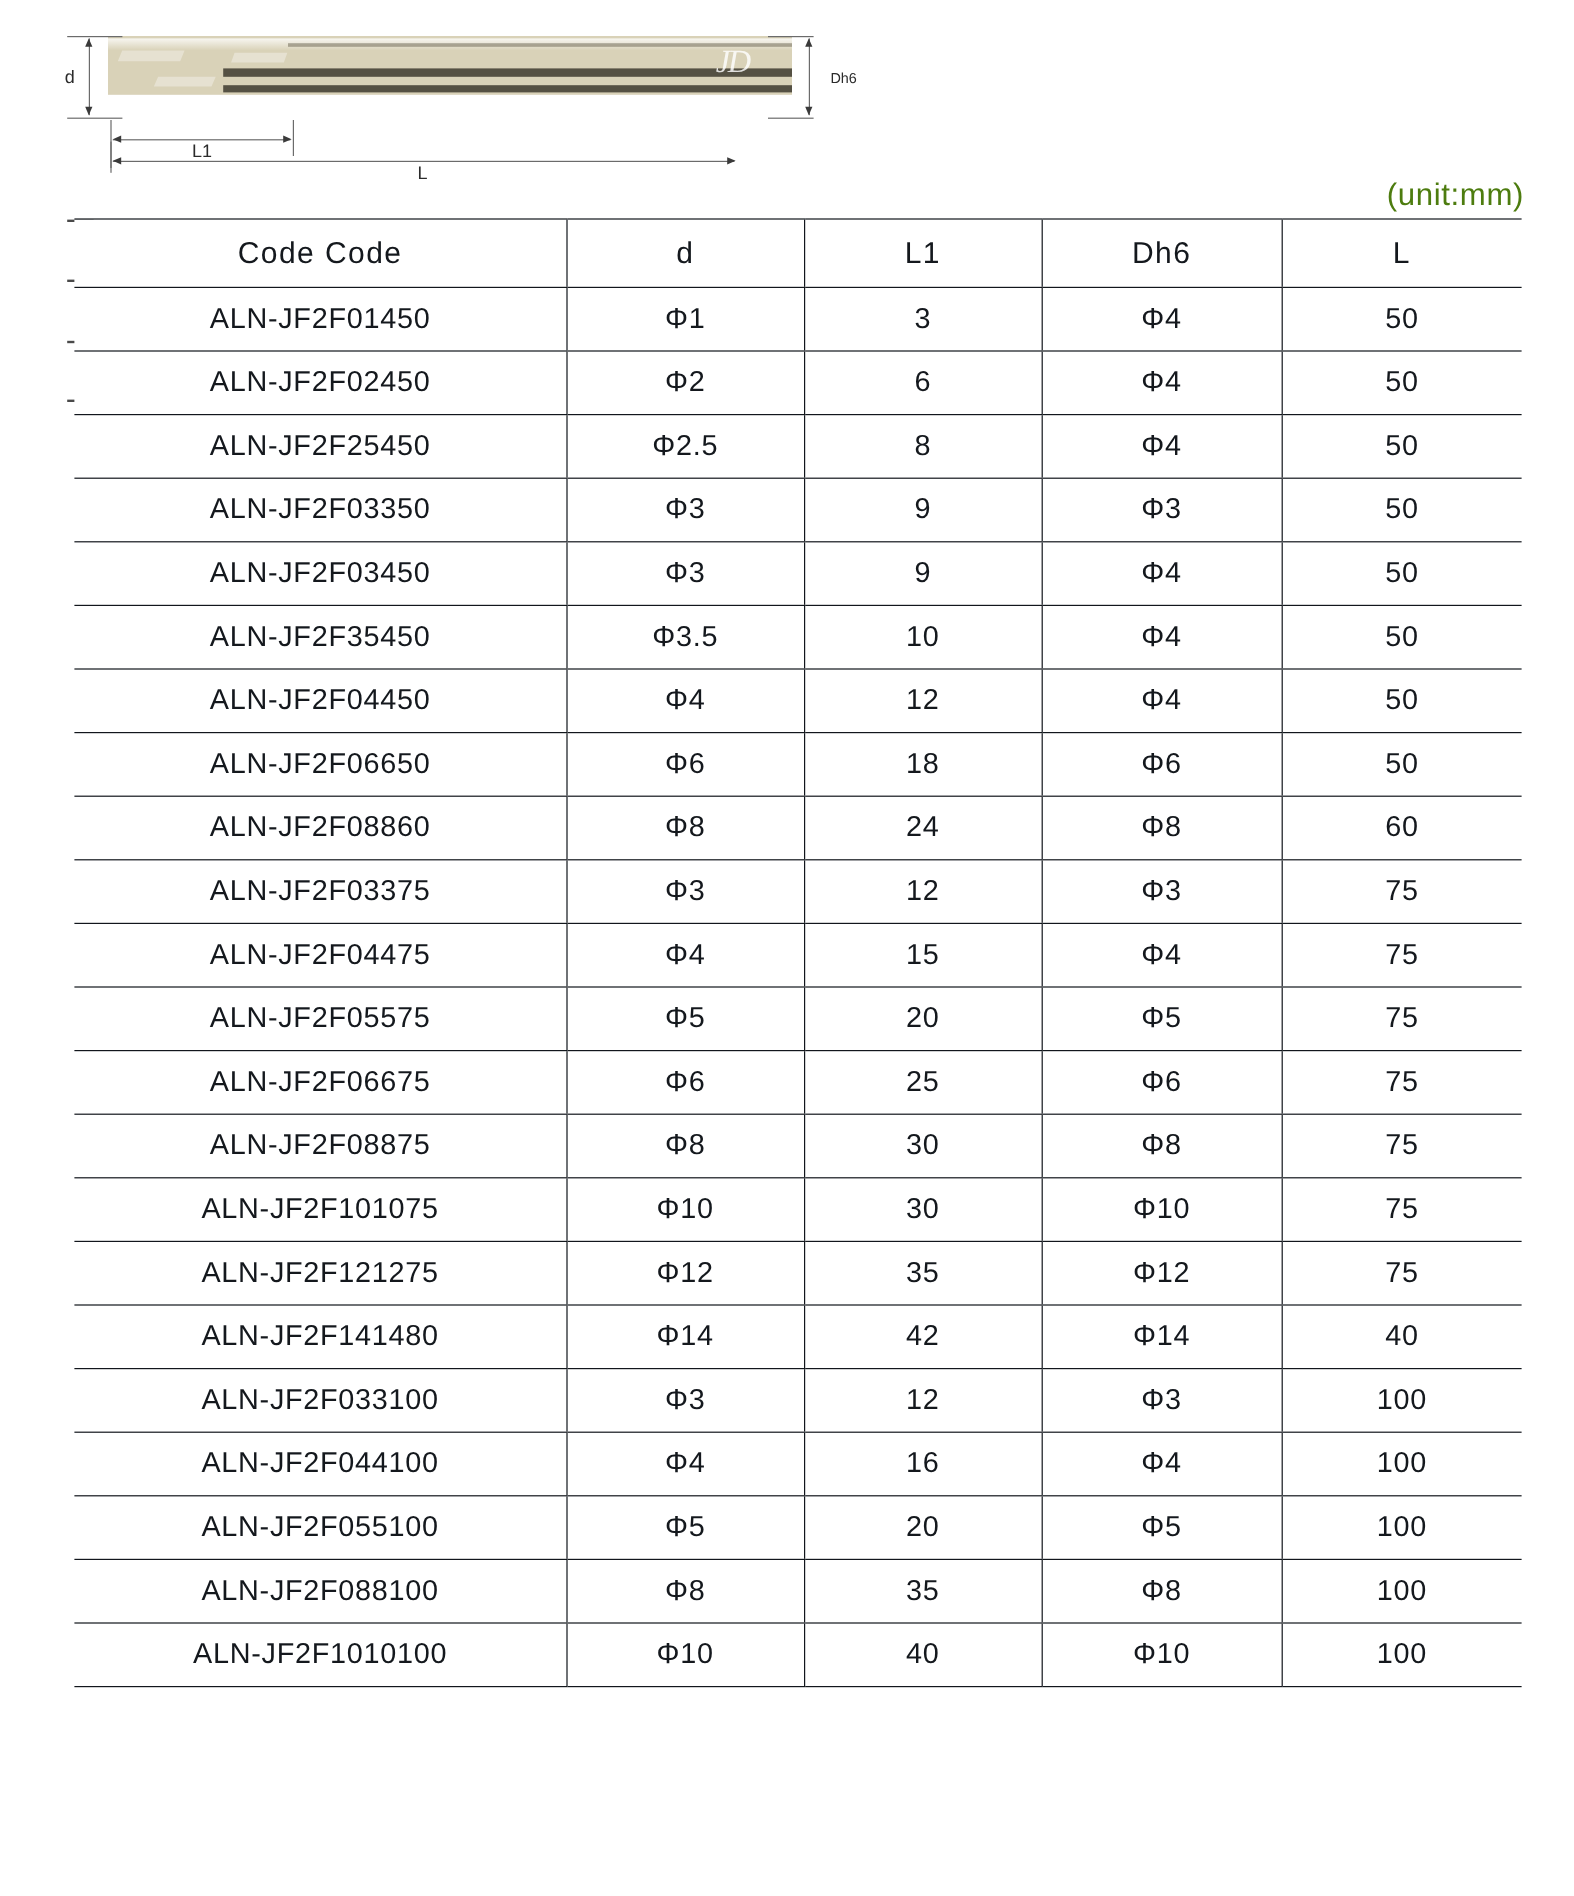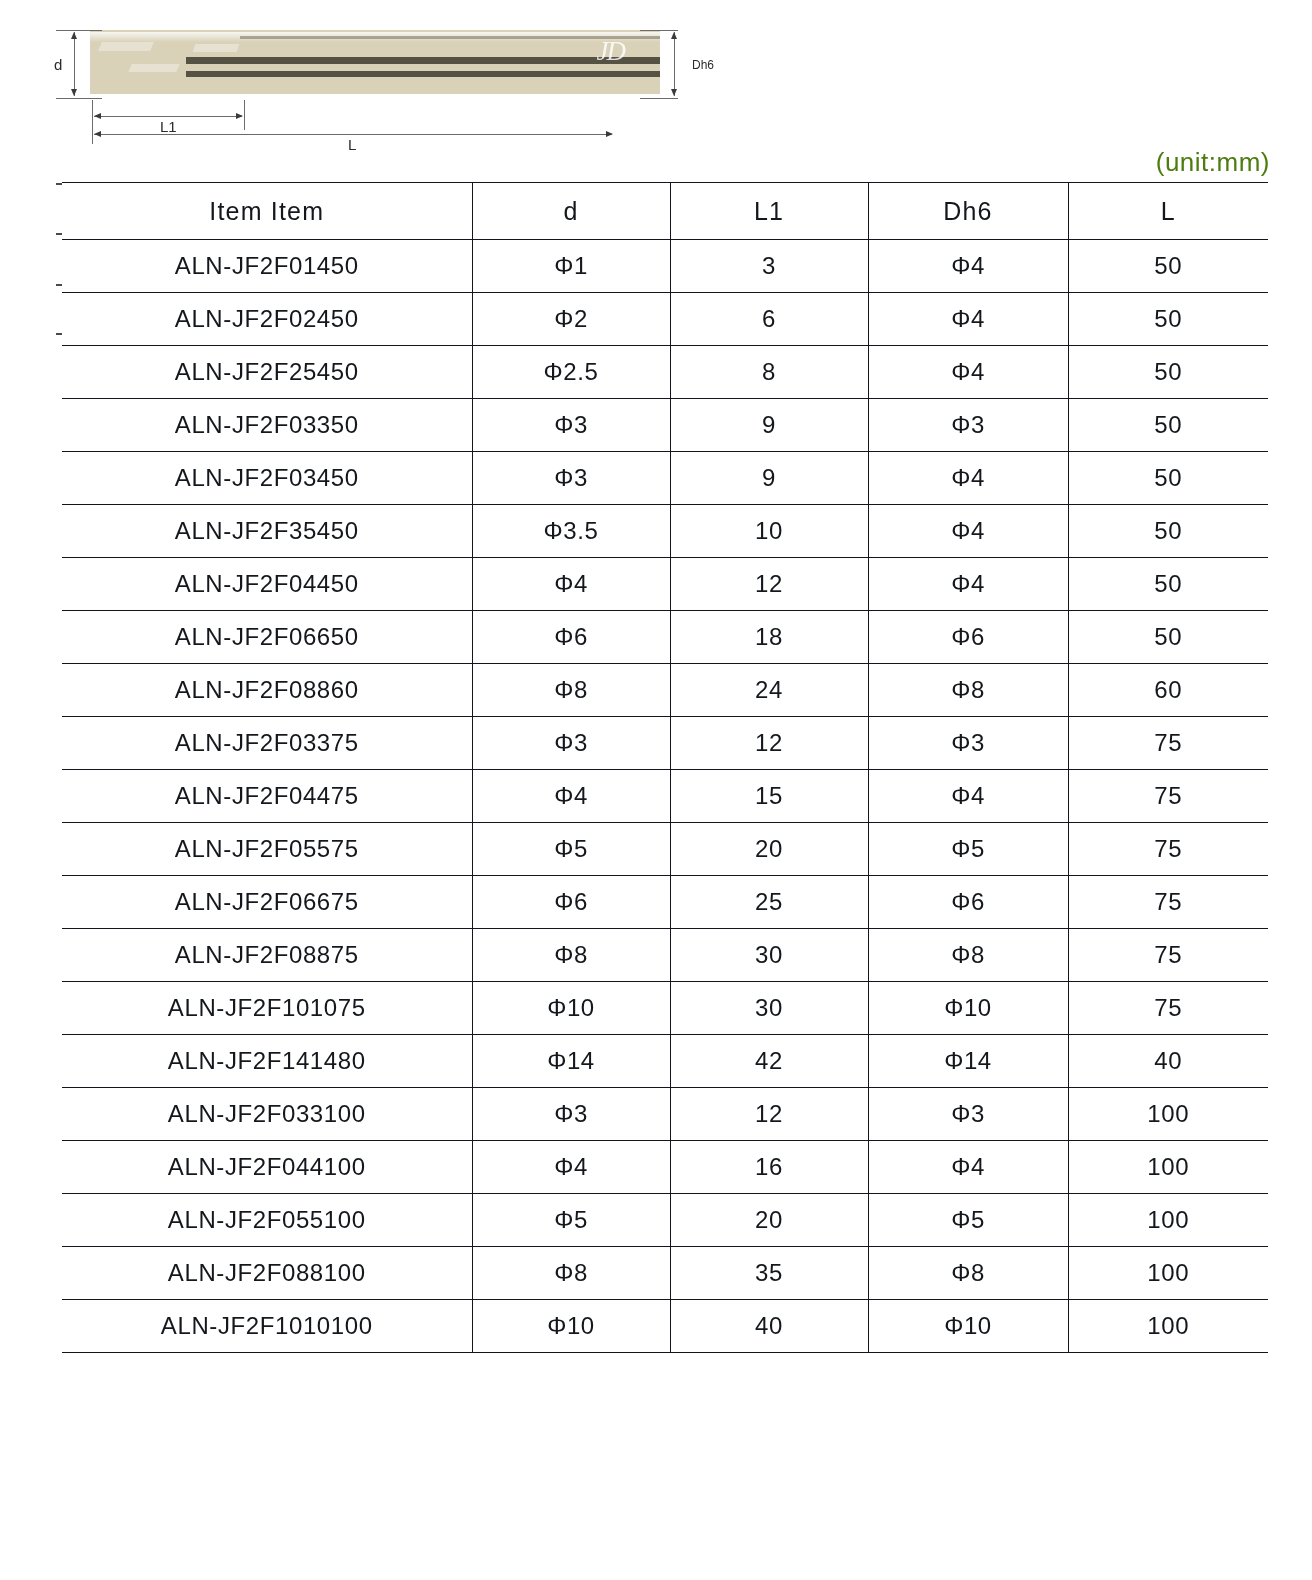--- a/index.html
+++ b/index.html
@@ -22,21 +22,21 @@
     left: 48px;
     top: 8px;
     width: 660px;
     height: 140px;
   }
   #tool-photo {
     position: absolute;
     left: 42px;
     top: 22px;
     width: 570px;
-    height: 64px;
+    height: 49px;
   }
   .tool-body {
     position: absolute;
     left: 0;
     top: 0;
     right: 0;
     bottom: 0;
     background:
       linear-gradient(to bottom,
         #cfc7ad 0%,
@@ -238,21 +238,21 @@
   <table class="spec">
     <colgroup>
       <col class="c-code">
         <col class="c-d">
         <col class="c-l1">
         <col class="c-dh6">
         <col class="c-l">
     </colgroup>
     <thead>
       <tr>
-        <th>Item Item</th>
+        <th>Code Code</th>
         <th>d</th>
         <th>L1</th>
         <th>Dh6</th>
         <th>L</th>
       </tr>
     </thead>
     <tbody id="spec-body">
         <tr>
           <td class="code">ALN-JF2F01450</td>
           <td>Φ1</td>
@@ -352,20 +352,27 @@
           <td>75</td>
         </tr>
         <tr>
           <td class="code">ALN-JF2F101075</td>
           <td>Φ10</td>
           <td>30</td>
           <td>Φ10</td>
           <td>75</td>
         </tr>
         <tr>
+          <td class="code">ALN-JF2F121275</td>
+          <td>Φ12</td>
+          <td>35</td>
+          <td>Φ12</td>
+          <td>75</td>
+        </tr>
+        <tr>
           <td class="code">ALN-JF2F141480</td>
           <td>Φ14</td>
           <td>42</td>
           <td>Φ14</td>
           <td>40</td>
         </tr>
         <tr>
           <td class="code">ALN-JF2F033100</td>
           <td>Φ3</td>
           <td>12</td>

